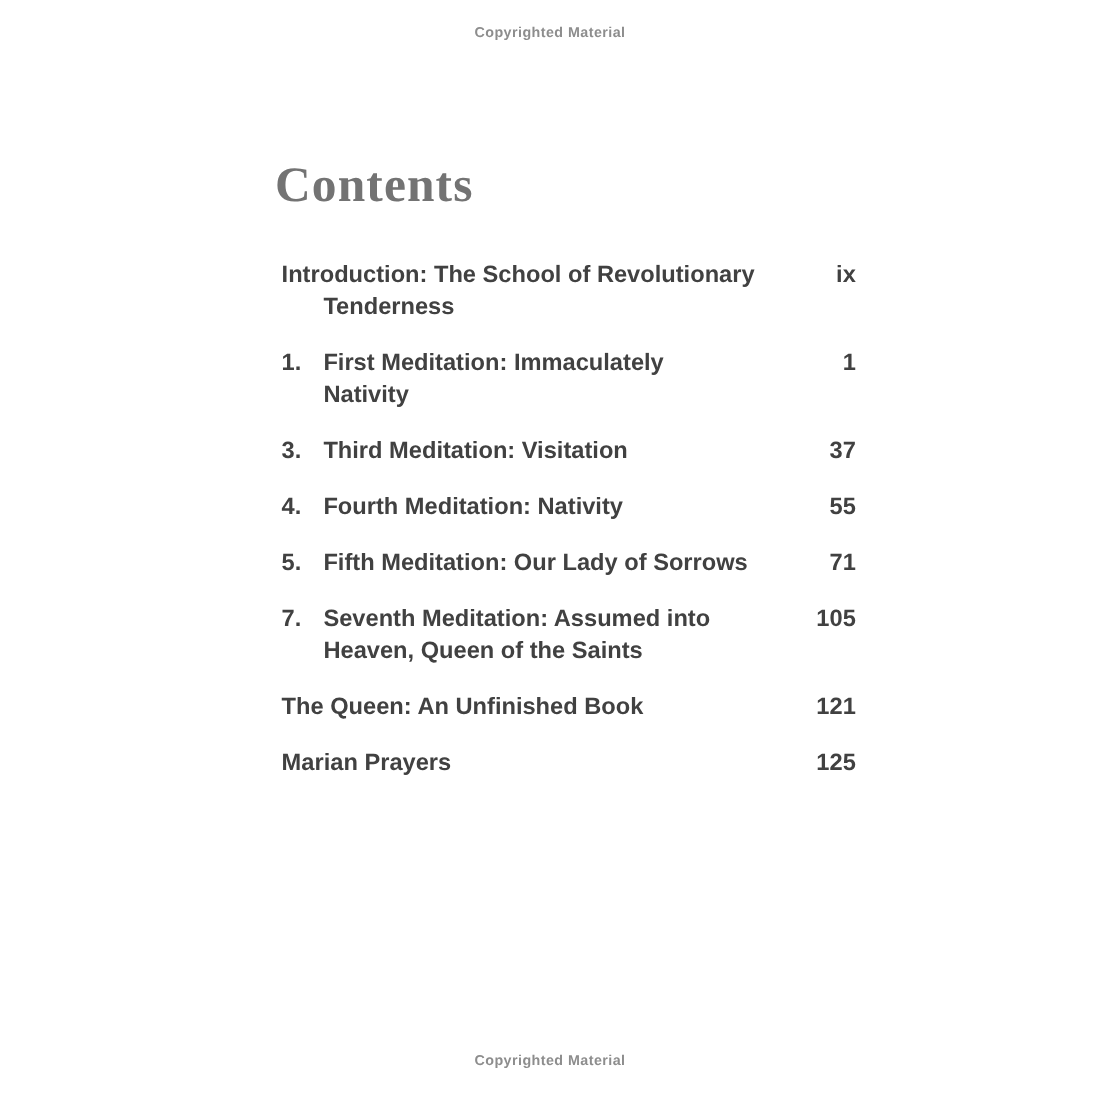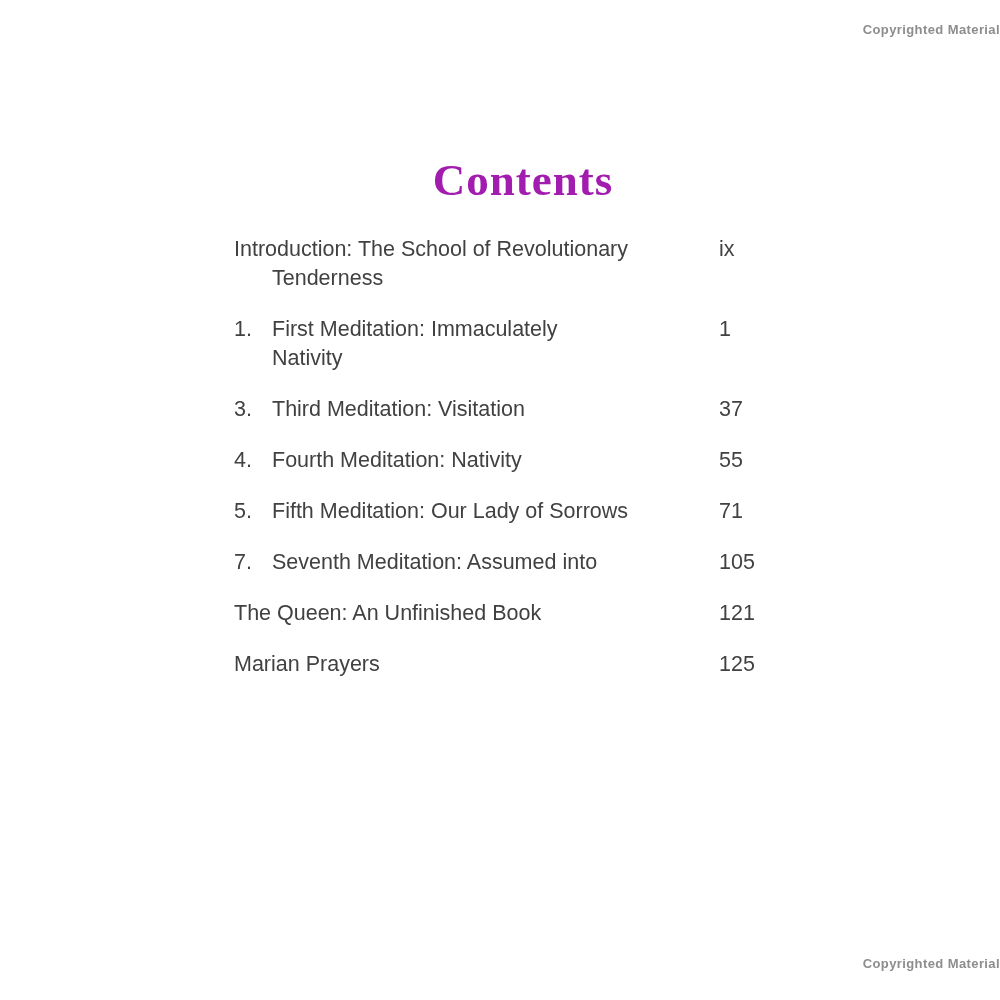--- a/index.html
+++ b/index.html
@@ -5,51 +5,51 @@
   html, body { margin: 0; padding: 0; }
   body {
     width: 1000px; height: 1000px;
     background: #ffffff;
     font-family: "Liberation Sans", sans-serif;
     position: relative;
     overflow: hidden;
   }
   .copyright {
     position: absolute; left: 0; width: 1000px;
-    text-align: right;
+    text-align: center;
     font-size: 13px; font-weight: 700;
     letter-spacing: 0.4px;
     color: #8d8d8d;
   }
   .copyright.top { top: 22px; }
   .copyright.bottom { top: 956px; }
 
   .book-title {
     position: absolute;
     top: 140px; left: 250px; width: 522px;
-    text-align: center;
     font-family: "Liberation Serif", serif;
     font-weight: 700;
     font-size: 45px;
     line-height: 56px;
     letter-spacing: 1px;
-    color: #a21caf;
-    margin: 12px;
+    color: #737373;
+    margin: 0;
   }
 
   .toc {
     position: absolute;
-    top: 235px; left: 234px; width: 522px;
+    top: 235px; left: 256px; width: 522px;
     font-size: 21.5px;
     line-height: 29px;
     color: #414141;
+    font-weight: bold;
   }
   .toc-row { display: flex; margin-bottom: 22px; }
   .toc-title { flex: 0 0 485px; width: 485px; }
-  .toc-page { flex: 1 1 auto; }
+  .toc-page { flex: 1 1 auto; text-align: right; }
   .num { display: inline-block; width: 38px; }
   .cont { padding-left: 38px; }
 </style>
 </head>
 <body>
 
 <div class="copyright top">Copyrighted Material</div>
 
 <h1 class="book-title">Contents</h1>
 
@@ -90,20 +90,21 @@
     <div class="toc-title">
       <div class="first"><span class="num">5.</span><span>Fifth Meditation: Our Lady of Sorrows</span></div>
     </div>
     <div class="toc-page">71</div>
   </div>
 
 
   <div class="toc-row">
     <div class="toc-title">
       <div class="first"><span class="num">7.</span><span>Seventh Meditation: Assumed into</span></div>
+      <div class="cont">Heaven, Queen of the Saints</div>
     </div>
     <div class="toc-page">105</div>
   </div>
 
   <div class="toc-row flush">
     <div class="toc-title">
       <div class="first"><span>The Queen: An Unfinished Book</span></div>
     </div>
     <div class="toc-page">121</div>
   </div>

